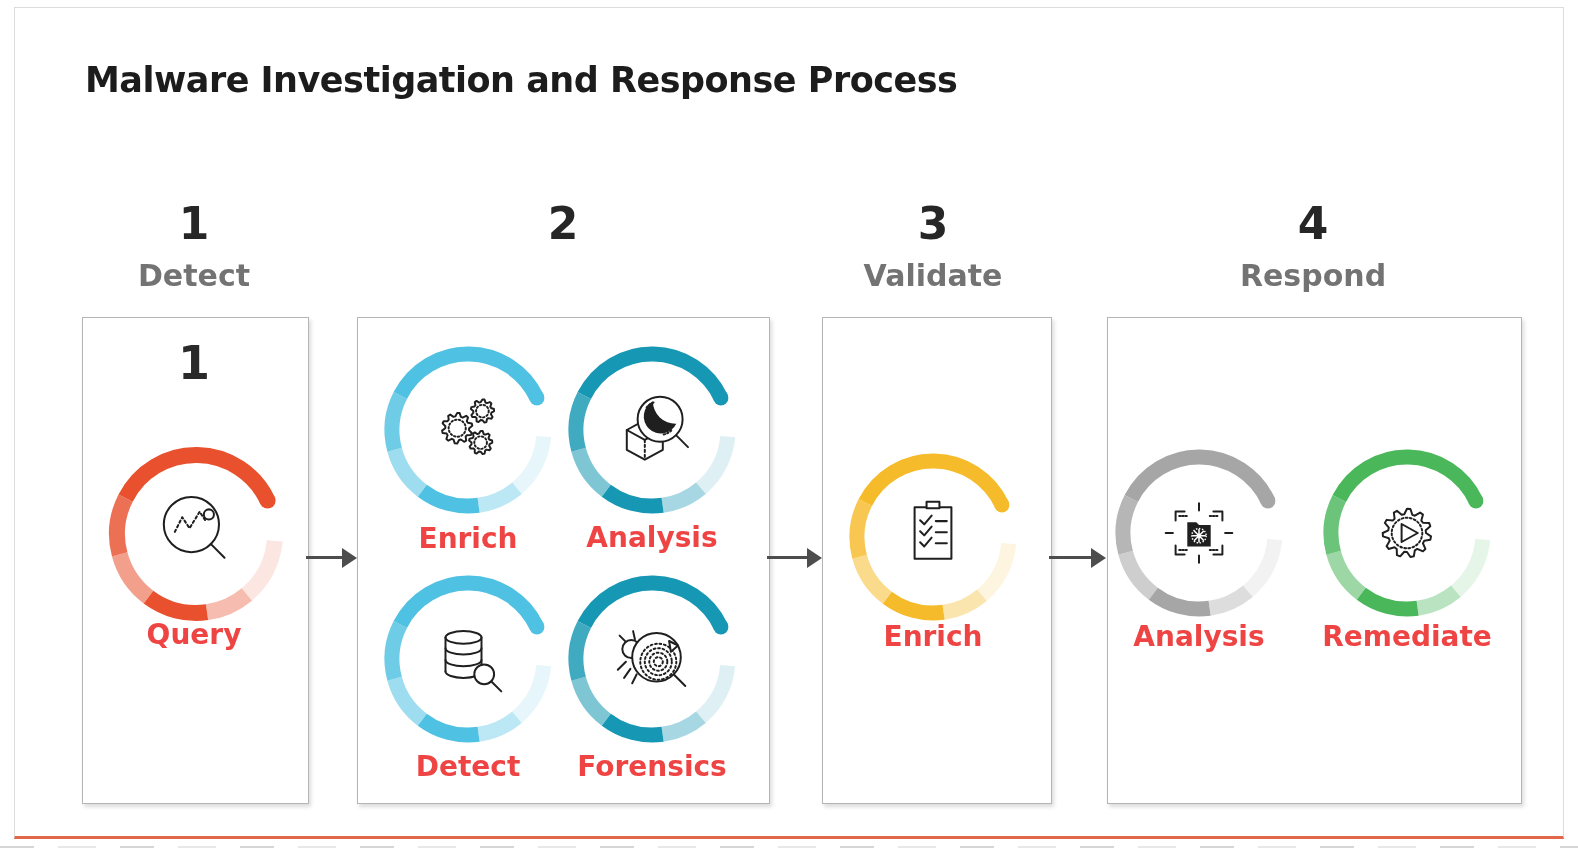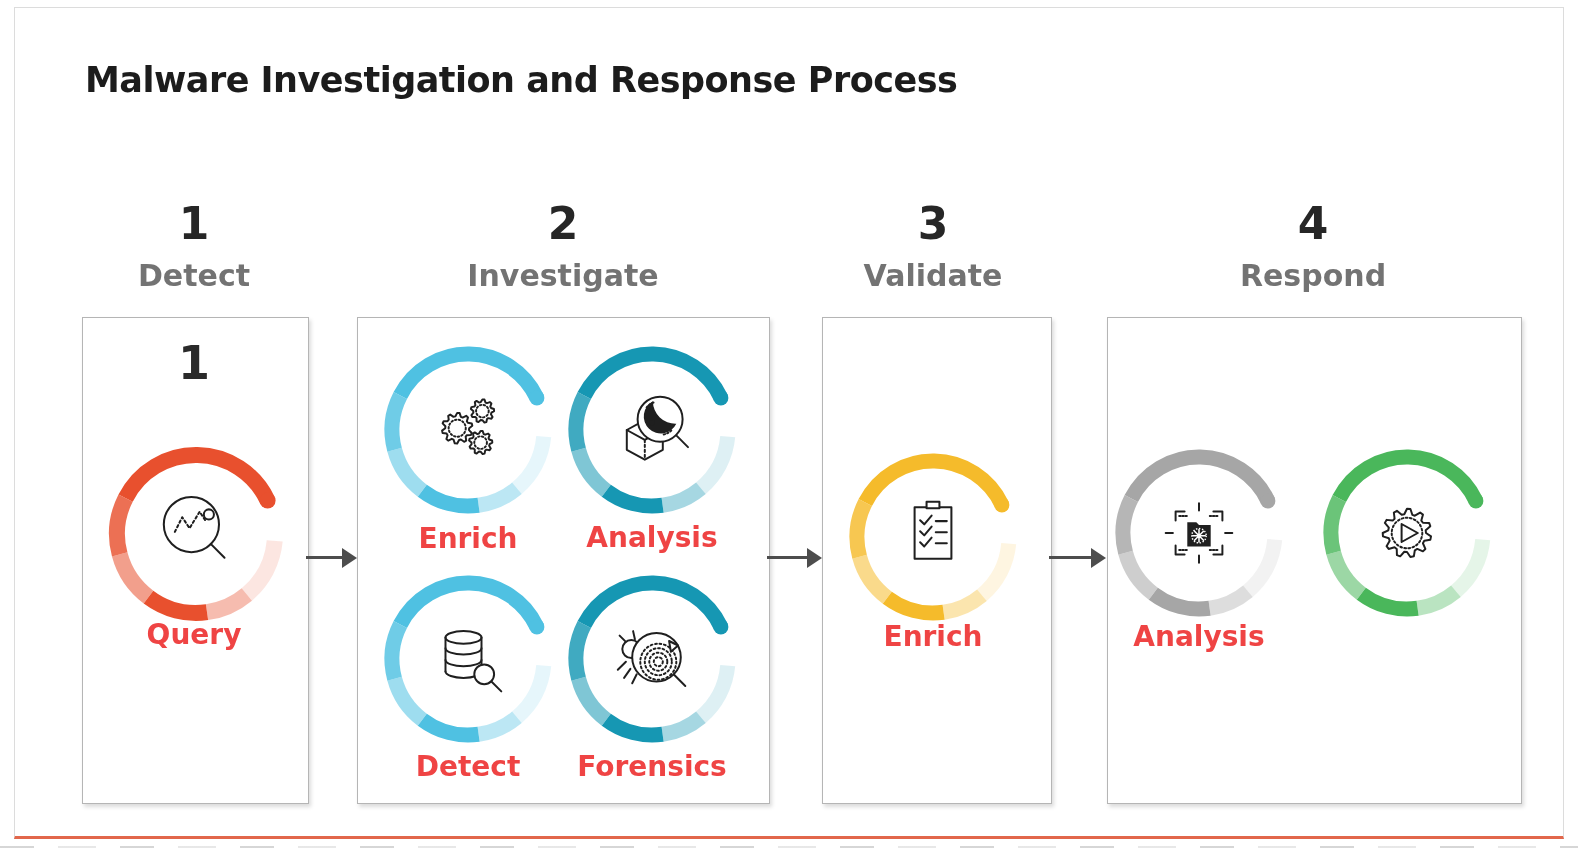--- a/index.html
+++ b/index.html
@@ -52,21 +52,20 @@
 <body>
 
 <div id="canvas">
   <div class="frame"></div>
 
   <div class="title">Malware Investigation and Response Process</div>
 
   <div class="stage-number" style="left:194px">1</div>
   <div class="stage-label" style="left:194px">Detect</div>
   <div class="stage-number" style="left:563px">2</div>
-  <div class="stage-label" style="left:563px">Investigate</div>
   <div class="stage-number" style="left:933px">3</div>
   <div class="stage-label" style="left:933px">Validate</div>
   <div class="stage-number" style="left:1313px">4</div>
   <div class="stage-label" style="left:1313px">Respond</div>
 
   <div class="stage-box" style="left:82px;width:225px"></div>
   <div class="stage-box" style="left:357px;width:411px"></div>
   <div class="stage-box" style="left:822px;width:228px"></div>
   <div class="stage-box" style="left:1107px;width:413px"></div>
 
@@ -250,15 +249,16 @@
       <path d="M18.6 111.7 A76 76 0 0 1 24.3 57.5" fill="none" stroke="#4AB75B" stroke-width="15" stroke-opacity="0.82"></path>
       <circle cx="160.87939181478538" cy="59.881012107706844" r="7.5" fill="#4AB75B"></circle>
     </svg>
   <div class="glyph" style="left:1407px;top:533px">
     <svg width="90" height="90" viewBox="0 0 100 100">
       <path class="ink wfill" stroke-width="2.2" d="M50.0 23.0 L53.8 23.3 L55.9 29.8 L58.7 30.8 L64.6 27.3 L67.7 29.6 L65.9 36.2 L67.7 38.6 L74.6 38.8 L75.9 42.4 L70.8 47.0 L71.1 50.0 L76.7 53.8 L75.9 57.6 L69.2 58.7 L67.7 61.4 L70.4 67.7 L67.7 70.4 L61.4 67.7 L58.7 69.2 L57.6 75.9 L53.8 76.7 L50.0 71.1 L47.0 70.8 L42.4 75.9 L38.8 74.6 L38.6 67.7 L36.2 65.9 L29.6 67.7 L27.3 64.6 L30.8 58.7 L29.8 55.9 L23.3 53.8 L23.0 50.0 L29.2 47.0 L29.8 44.1 L25.4 38.8 L27.3 35.4 L34.1 36.2 L36.2 34.1 L35.4 27.3 L38.8 25.4 L44.1 29.8 L47.0 29.2 L50.0 23.0 Z"></path>
       <circle class="ink" cx="50" cy="50" r="17" stroke-dasharray="2 2.6" stroke-width="1.8"></circle>
       <path class="ink" d="M44 40 L62 50 L44 60 Z"></path>
     </svg>
   </div>
+  <div class="item-label" style="left:1407px;top:620px">Remediate</div>
 
   <div class="bottom-dashes"></div>
 </div>
 
 </body></html>

